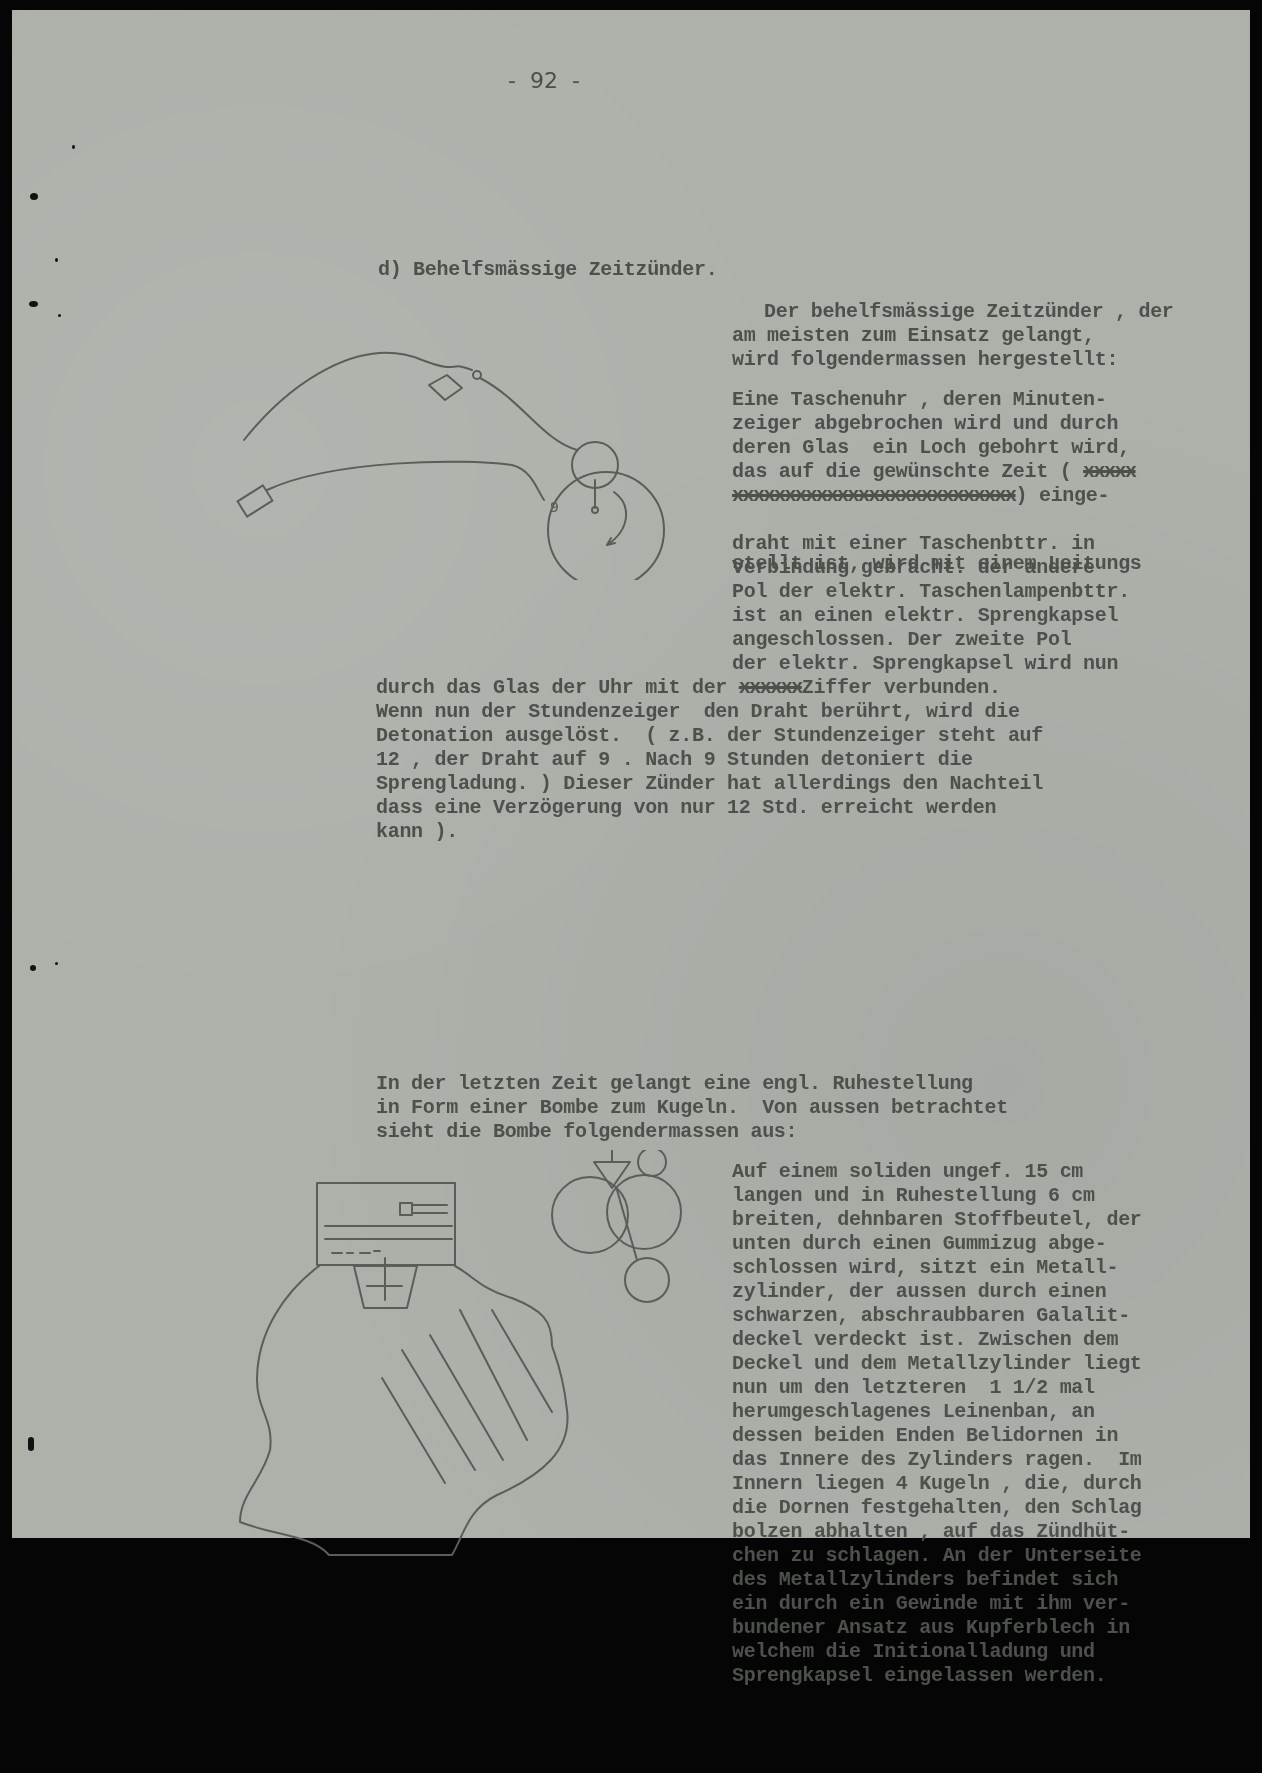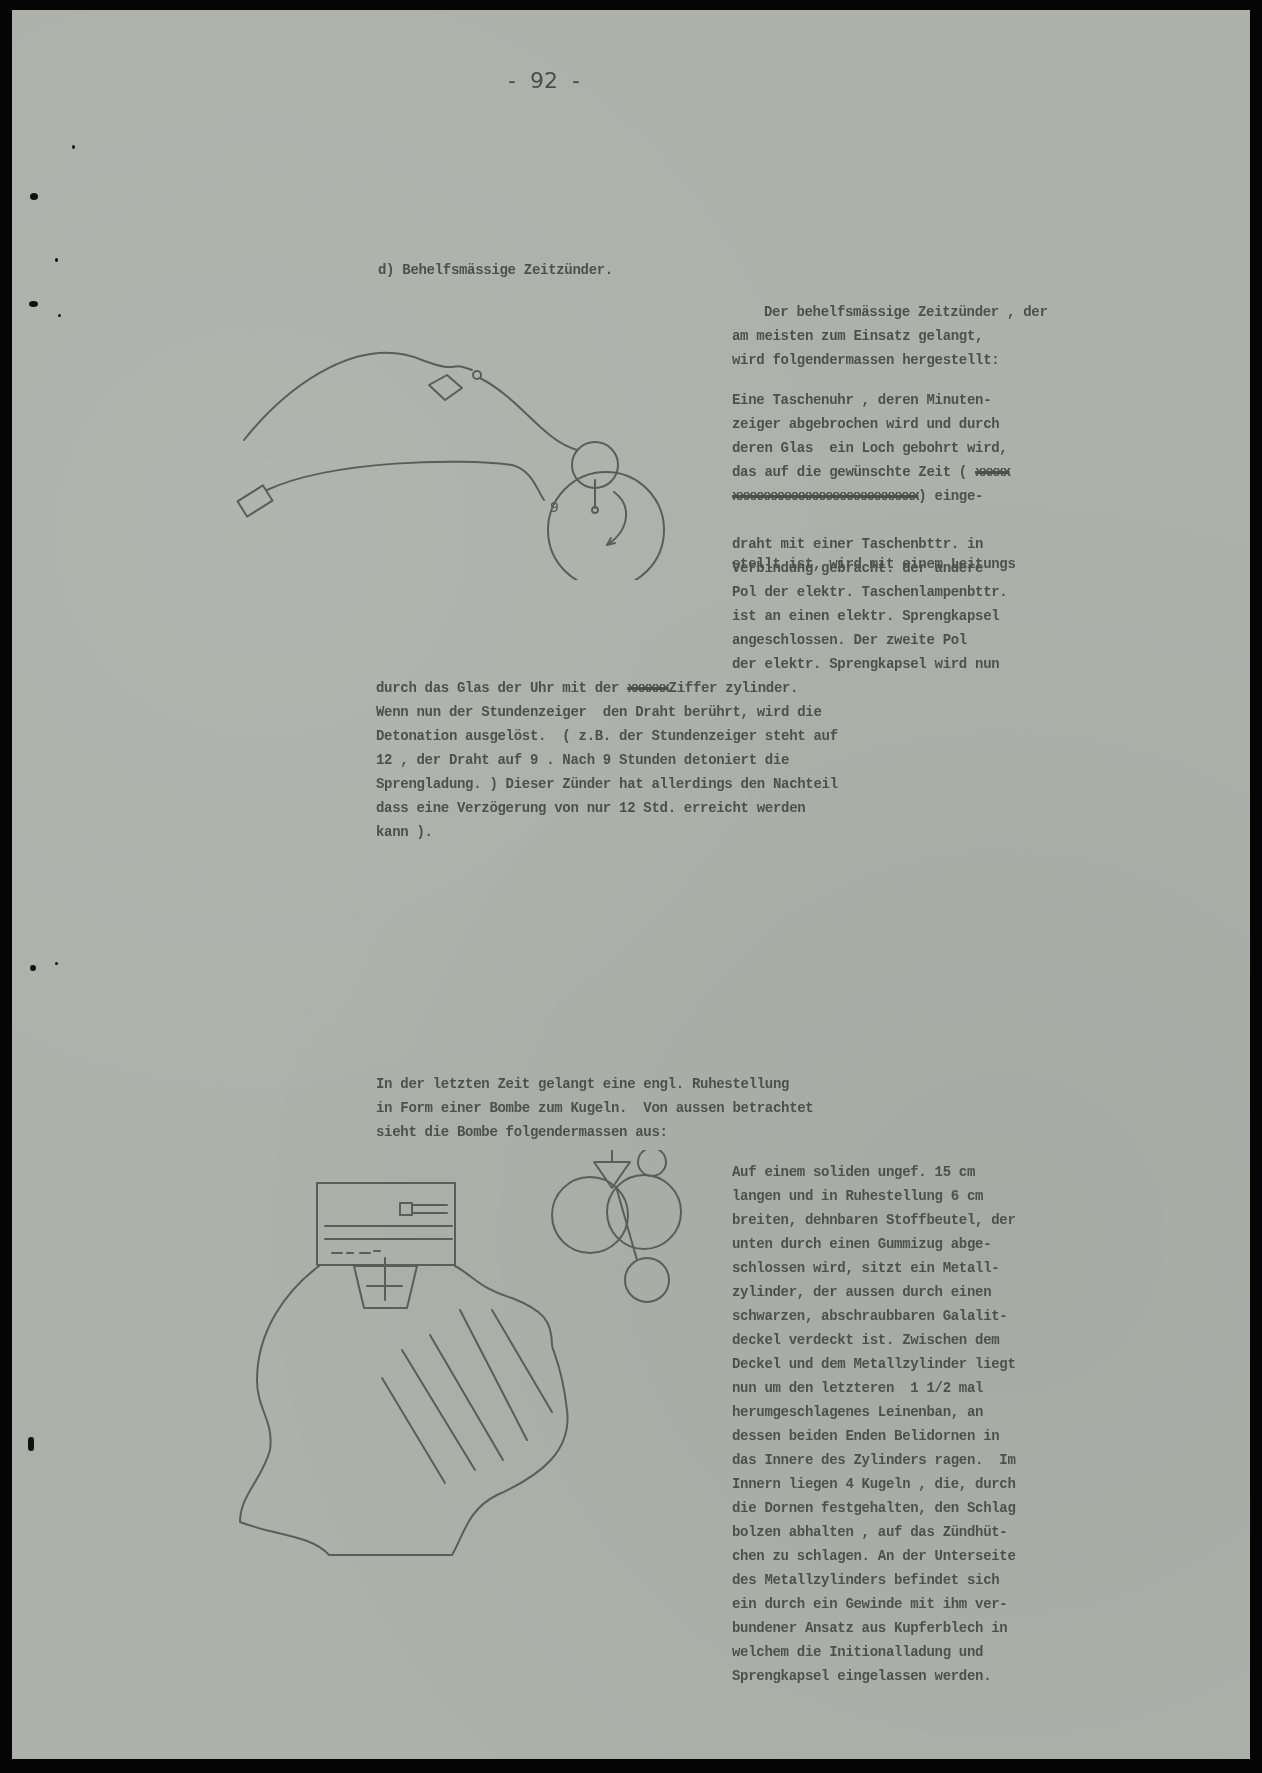--- a/index.html
+++ b/index.html
@@ -1,28 +1,28 @@
 <!DOCTYPE html>
 <html><head>
 <meta charset="utf-8">
 <style>
   html, body { margin: 0; padding: 0; }
   body {
     width: 1262px; height: 1773px; background: #050505; position: relative; overflow: hidden;
     font-family: "Liberation Mono", "DejaVu Sans Mono", monospace;
   }
   .page {
-    position: absolute; left: 12px; top: 10px; width: 1238px; height: 1749px;
+    position: absolute; left: 12px; top: 10px; width: 1238px; height: 1528px;
     background: #adb1aa;
     background-image:
       radial-gradient(circle at 20% 30%, rgba(255,255,255,0.05) 0, transparent 40%),
       radial-gradient(circle at 80% 70%, rgba(0,0,0,0.04) 0, transparent 50%);
   }
   .t {
-    position: absolute; color: #4d514c; font-size: 14px; line-height: 24.2px;
+    position: absolute; color: #4d514c; font-size: 20px; line-height: 24.2px;
     white-space: pre; font-weight: bold; letter-spacing: -0.3px;
   }
   .pageno { position: absolute; left: 496px; top: 58px; font-size: 22px; color: #4a4e4a; font-family: "DejaVu Sans", sans-serif; white-space: pre; }
   .heading { left: 366px; top: 248px; }
   .strike { text-decoration: line-through; text-decoration-thickness: 3px; letter-spacing: -1.5px; }
   .dot { position: absolute; background: #111; border-radius: 50%; }
   svg.draw { position: absolute; }
   svg.draw path, svg.draw circle, svg.draw rect, svg.draw line, svg.draw polygon { fill: none; stroke: #5a5e5a; stroke-width: 2; stroke-linecap: round; stroke-linejoin: round; }
 </style>
 </head>
@@ -58,21 +58,21 @@
     <div class="t" style="left:720px;top:498px;margin-top:44px;">stellt ist, wird mit einem Leitungs</div>
     <div class="t" style="left:720px;top:522px;">draht mit einer Taschenbttr. in</div>
     <div class="t" style="left:720px;top:546px;">Verbindung gebracht. der andere</div>
     <div class="t" style="left:720px;top:570px;">Pol der elektr. Taschenlampenbttr.</div>
     <div class="t" style="left:720px;top:594px;">ist an einen elektr. Sprengkapsel</div>
     <div class="t" style="left:720px;top:618px;">angeschlossen. Der zweite Pol</div>
     <div class="t" style="left:720px;top:642px;">der elektr. Sprengkapsel wird nun</div>
   </div>
 
   <div>
-    <div class="t" style="left:364px;top:666px;"><span>durch das Glas der Uhr mit der </span><span class="strike">xxxxxx</span><span>Ziffer zylinder.</span></div>
+    <div class="t" style="left:364px;top:666px;"><span>durch das Glas der Uhr mit der </span><span class="strike">xxxxxx</span><span>Ziffer verbunden.</span></div>
     <div class="t" style="left:364px;top:690px;">Wenn nun der Stundenzeiger  den Draht berührt, wird die</div>
     <div class="t" style="left:364px;top:714px;">Detonation ausgelöst.  ( z.B. der Stundenzeiger steht auf</div>
     <div class="t" style="left:364px;top:738px;">12 , der Draht auf 9 . Nach 9 Stunden detoniert die</div>
     <div class="t" style="left:364px;top:762px;">Sprengladung. ) Dieser Zünder hat allerdings den Nachteil</div>
     <div class="t" style="left:364px;top:786px;">dass eine Verzögerung von nur 12 Std. erreicht werden</div>
     <div class="t" style="left:364px;top:810px;">kann ).</div>
   </div>
 
   <svg class="draw" style="left:200px;top:330px;" width="460" height="240" viewBox="0 0 460 240">
     <path d="M32 100 C 80 40, 150 -5, 210 20 C 250 35, 235 20, 260 30"></path>

